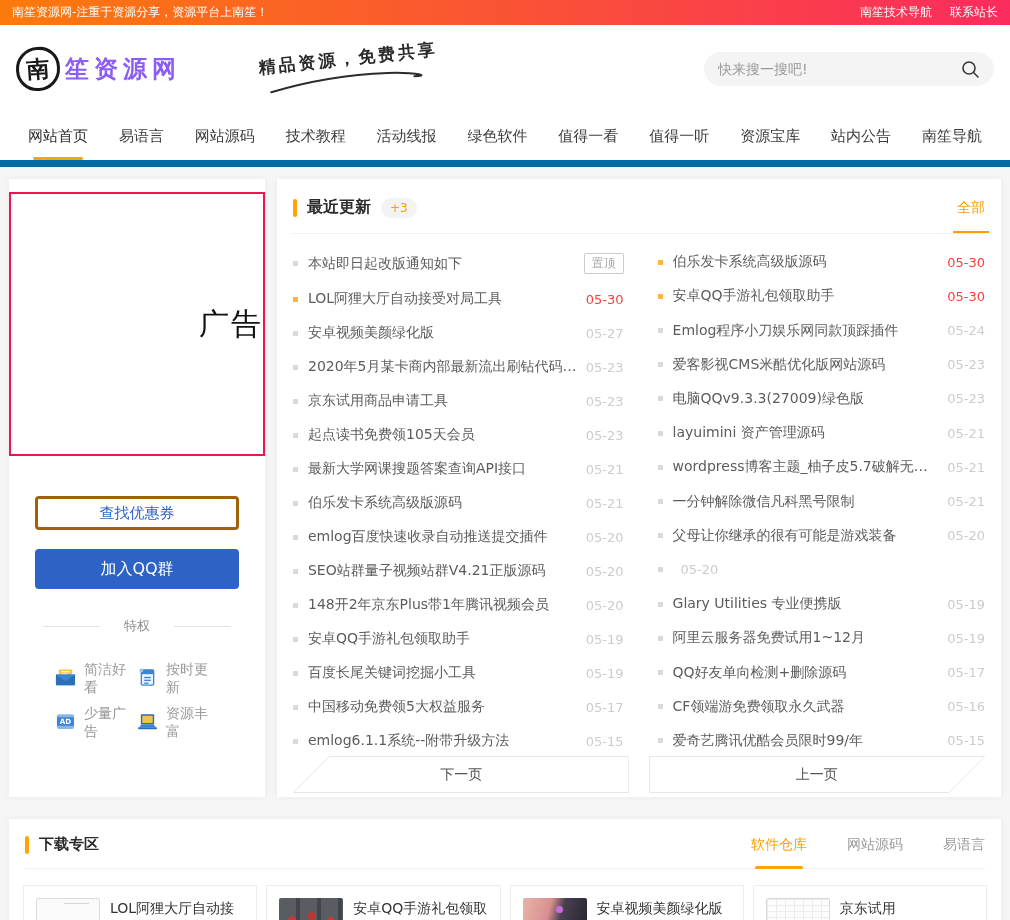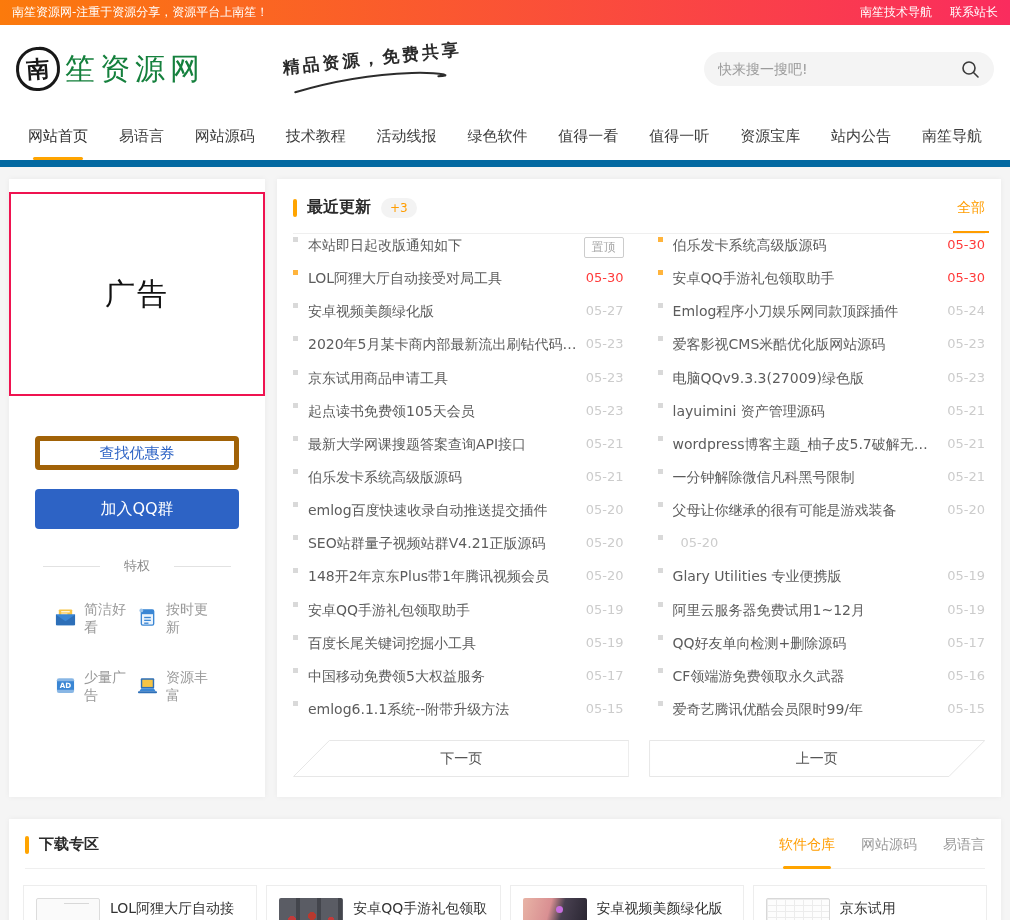--- a/index.html
+++ b/index.html
@@ -19,21 +19,21 @@
   
   .header { height:88px; background:#fff; display:flex; align-items:center; padding:0 16px; }
   .logo { display:flex; align-items:center; gap:5px; cursor:pointer; }
   .logo-circle {
     width:44px; height:44px; border:3px solid #181818; border-radius:50% 46% 50% 48%;
     display:flex; align-items:center; justify-content:center;
     font-size:23px; font-weight:bold; color:#181818;
     font-family:"DejaVu Serif","Liberation Serif",serif; transform:rotate(-4deg);
   }
   .logo-rest {
-    font-size:30px; font-weight:400; color:#15803d; letter-spacing:5px;
+    font-size:24px; font-weight:700; color:#8b5cf6; letter-spacing:5px;
     font-family:"DejaVu Serif","Liberation Serif",serif;
   }
   .slogan-wrap { margin-left:78px; transform:rotate(-6deg); margin-top:-6px; }
   .slogan {
     font-size:17px; font-weight:bold; color:#2a2a2a; letter-spacing:3px;
     font-family:"DejaVu Serif","Liberation Serif",serif;
   }
   .slogan-swoosh { display:block; margin:2px 0 0 8px; }
   .searchbox {
     margin-left:auto; width:290px; height:34px; background:#f4f4f4; border-radius:17px;
@@ -58,43 +58,43 @@
   .nav-item.active::after {
     content:""; position:absolute; bottom:0; left:50%; transform:translateX(-50%);
     width:50px; height:3px; background:#ffa400; border-radius:2px;
   }
   
   .main { display:flex; gap:12px; padding:12px 9px 0; align-items:flex-start; }
   .card { background:#fff; box-shadow:0 0 6px rgba(0,0,0,.05); }
   
   .sidebar { width:324px; height:618px; padding-top:13px; }
   .ad-box {
-    height:204px; border:2px solid #ef1350; background:#fff;
-    display:flex; align-items:center; justify-content:center;
+    height:264px; border:2px solid #ef1350; background:#fff;
+    display:flex; align-items:center; justify-content:flex-end;
     font-size:30px; color:#111; letter-spacing:2px;
   }
   .side-btns { padding:0 26px; }
   .btn-coupon {
-    margin-top:40px; height:34px; width:100%; border:5px solid #a16207; border-radius:4px;
+    margin-top:40px; height:34px; width:100%; border:3px solid #a16207; border-radius:4px;
     background:#fff; color:#2d63c5; font-size:15px;
     display:flex; align-items:center; justify-content:center; cursor:pointer;
   }
   .btn-qq {
     margin-top:19px; height:40px; width:100%; border:none; border-radius:4px;
     background:#2d63c5; color:#fff; font-size:16px;
     display:flex; align-items:center; justify-content:center; cursor:pointer;
   }
   .privilege-divider {
     margin-top:28px; padding:0 34px; display:flex; align-items:center; gap:24px;
     color:#8a8a8a; font-size:13px;
   }
   .privilege-divider .line { flex:1; height:1px; background:#e2e2e2; }
   .features {
     margin-top:26px; padding:0 46px; display:grid;
-    grid-template-columns:1fr 1fr; row-gap:32px;
+    grid-template-columns:1fr 1fr; row-gap:8px;
   }
   .feature { display:flex; align-items:center; gap:8px; color:#999; font-size:14px; }
   .feature svg { width:21px; height:19px; flex-shrink:0; }
   
   .recent { flex:1; height:618px; display:flex; flex-direction:column; }
   .recent-header {
     margin:0 16px; padding:18px 0 15px; display:flex; align-items:center;
     border-bottom:1px solid #efefef; position:relative;
   }
   .accent-bar { width:4px; height:18px; background:#ffa400; border-radius:2px; margin-right:10px; }
@@ -105,21 +105,21 @@
   }
   .all-link { margin-left:auto; color:#ff9d00; font-size:14px; cursor:pointer; position:relative; }
   .all-link::after {
     content:""; position:absolute; left:-4px; right:-4px; bottom:-16px;
     height:2px; background:#ff9d00;
   }
   .recent-list {
     flex:1; margin:3px 16px 0; display:grid; grid-template-columns:1fr 1fr; column-gap:34px;
   }
   .recent-col { display:flex; flex-direction:column; }
-  .recent-row { flex:1; display:flex; align-items:flex-start; min-width:0; cursor:pointer; }
+  .recent-row { flex:1; display:flex; align-items:center; min-width:0; cursor:pointer;margin-top:16px; }
   .bullet { width:5px; height:5px; background:#d9d9d9; margin-right:10px; flex-shrink:0; }
   .recent-row.hot .bullet { background:#ffb43c; }
   .recent-row .r-title {
     flex:1; font-size:14px; color:#5c5c5c; white-space:nowrap;
     overflow:hidden; text-overflow:ellipsis; min-width:0;
   }
   .recent-row .r-date { margin-left:8px; font-size:13px; color:#ccc; flex-shrink:0; }
   .recent-row.hot .r-date { color:#ff3b3b; }
   .r-tag {
     margin-left:8px; border:1px solid #ccc; color:#a8a8a8; font-size:12px;
@@ -132,21 +132,21 @@
     position:absolute; inset:0; display:flex; align-items:center; justify-content:center;
     font-size:14px; color:#555;
   }
   
   .downloads { margin:22px 9px 0; padding-bottom:60px; }
   .dl-header {
     margin:0 16px; padding:16px 0 14px; display:flex; align-items:center;
     border-bottom:1px solid #efefef;
   }
   .dl-title { font-size:15px; font-weight:600; color:#2c2c2c; }
-  .dl-tabs { margin-left:auto; display:flex; gap:26px; }
+  .dl-tabs { margin-left:auto; display:flex; gap:40px; }
   .dl-tab { font-size:14px; color:#9a9a9a; cursor:pointer; position:relative; }
   .dl-tab.active { color:#ff9d00; }
   .dl-tab.active::after {
     content:""; position:absolute; left:50%; transform:translateX(-50%); bottom:-15px;
     width:48px; height:3px; background:#ffa400; border-radius:2px;
   }
   .dl-cards { margin:16px 14px 0; display:grid; grid-template-columns:repeat(4,1fr); gap:9px; }
   .dl-card { border:1px solid #ededed; padding:12px; display:flex; gap:10px; background:#fff; cursor:pointer; }
   .dl-thumb { width:64px; height:48px; flex-shrink:0; border-radius:2px; position:relative; overflow:hidden; }
   .dl-info { min-width:0; }

